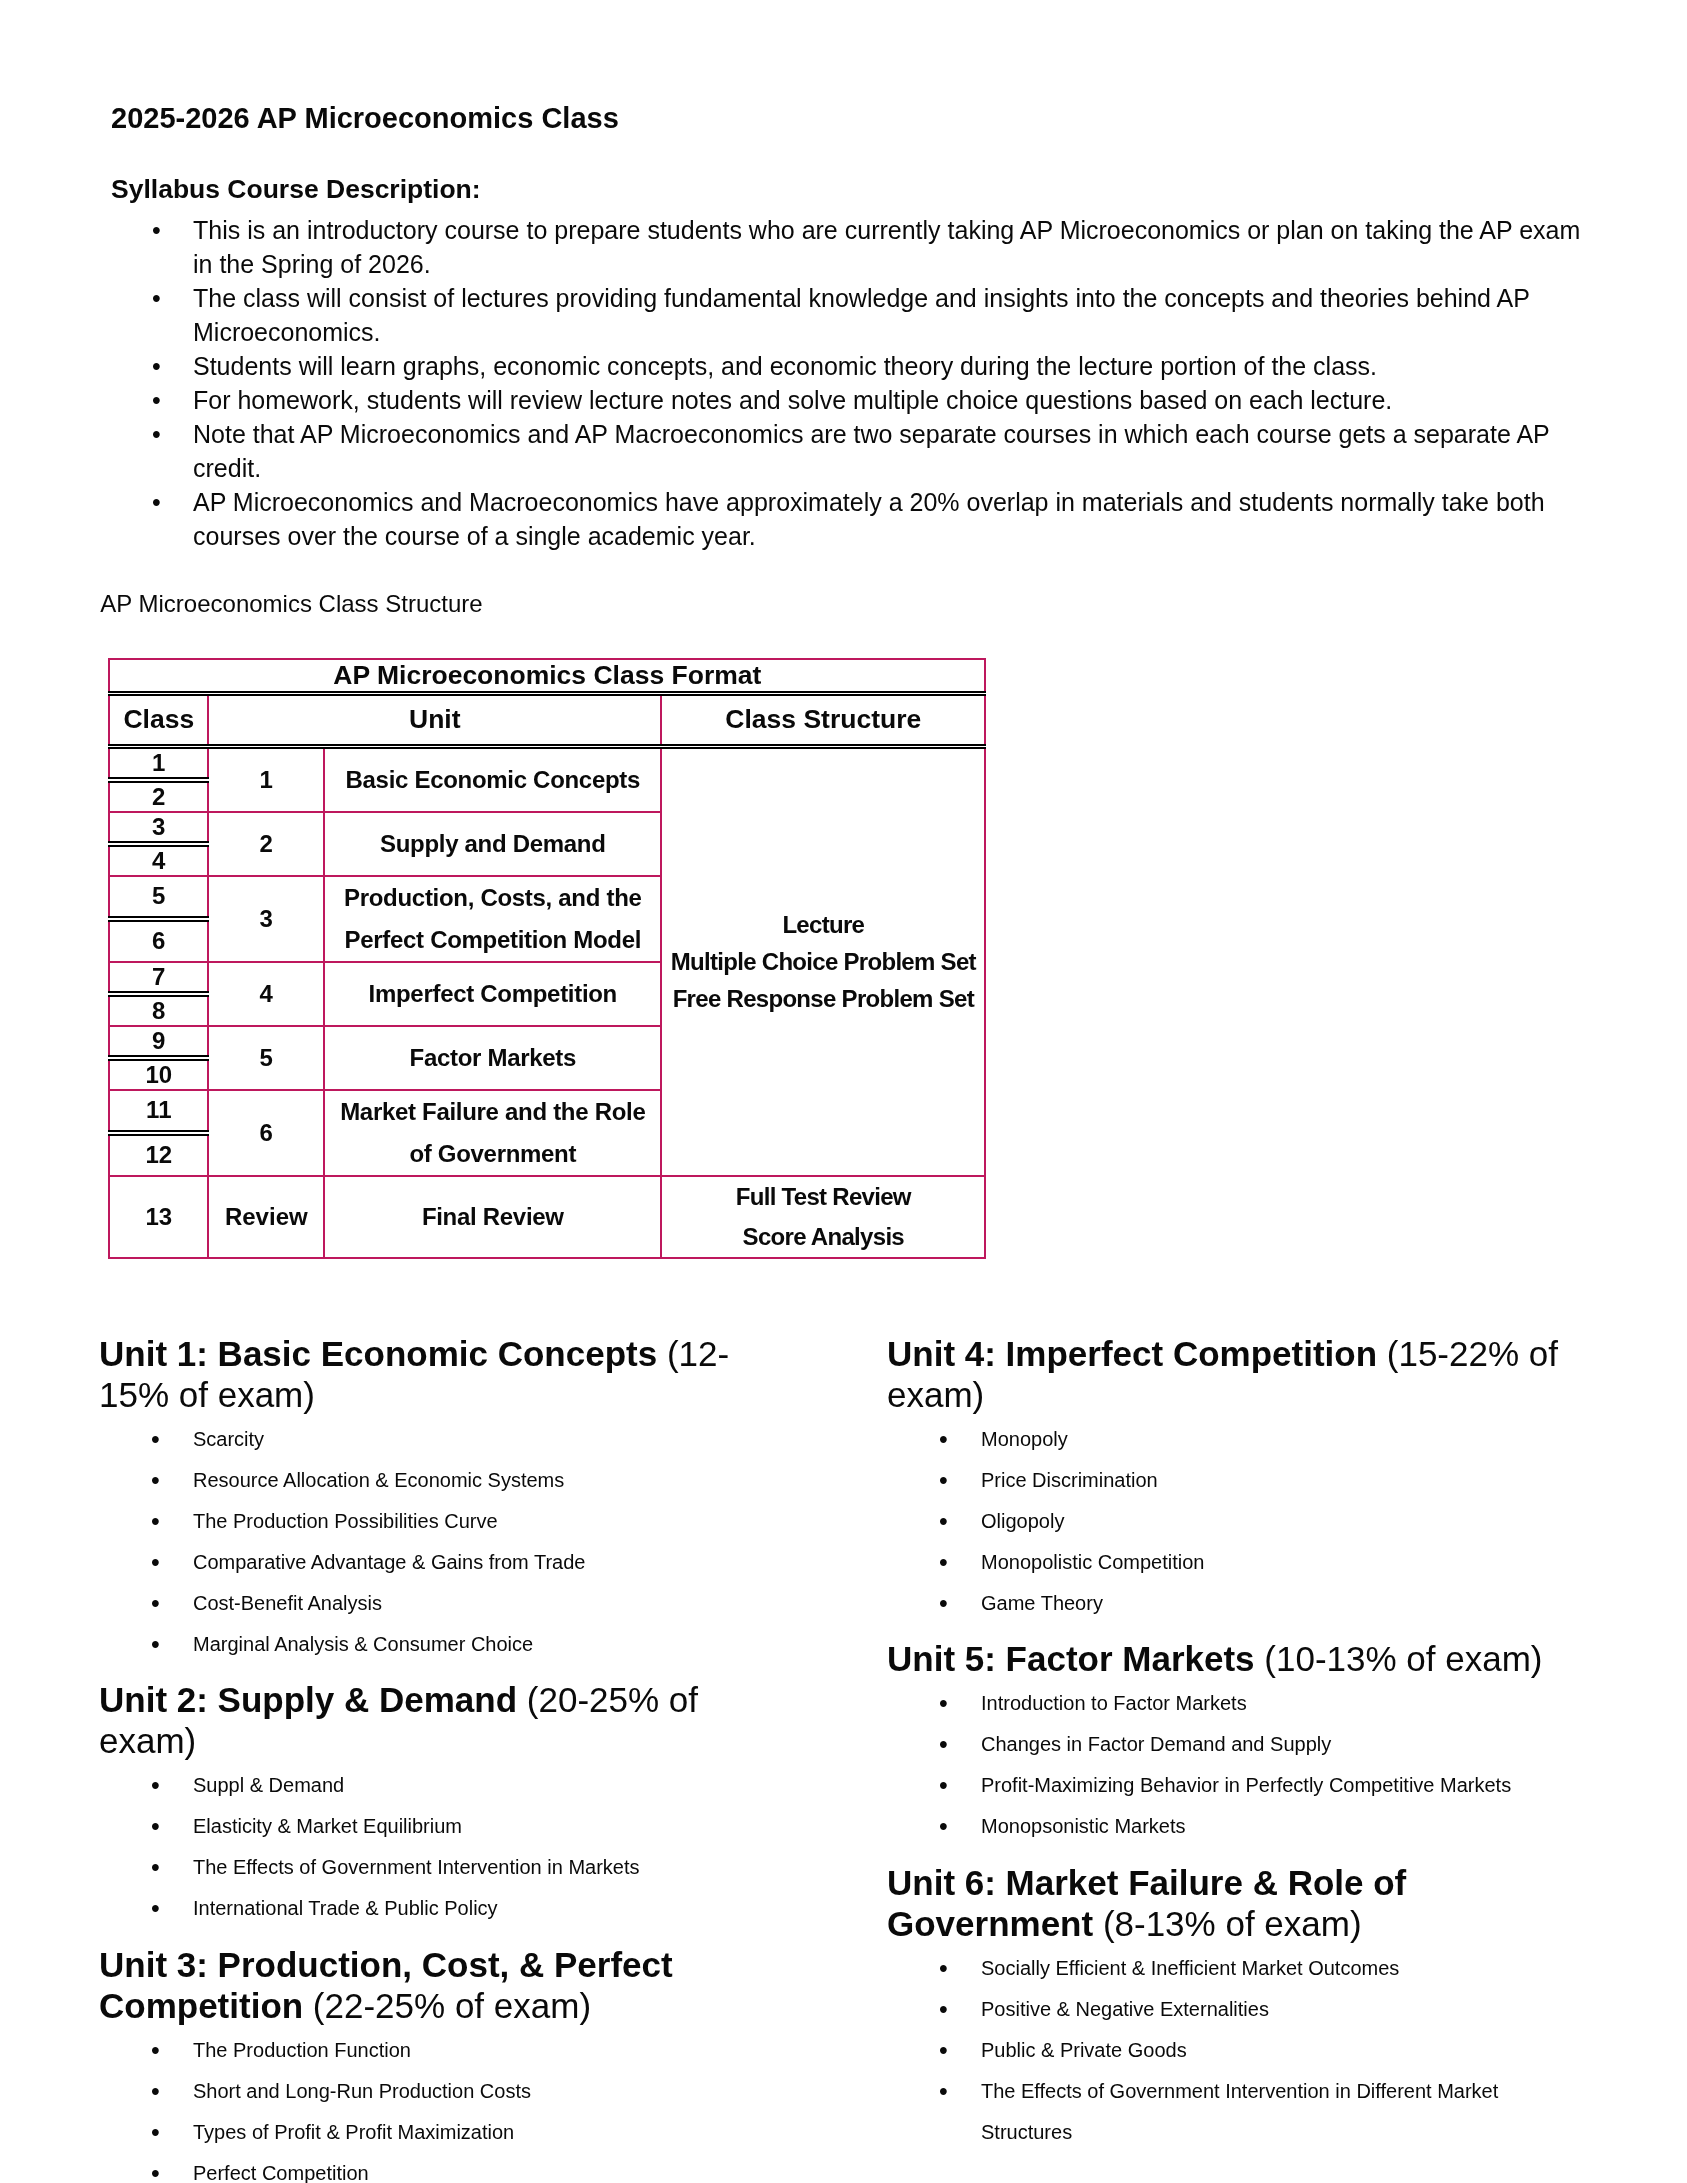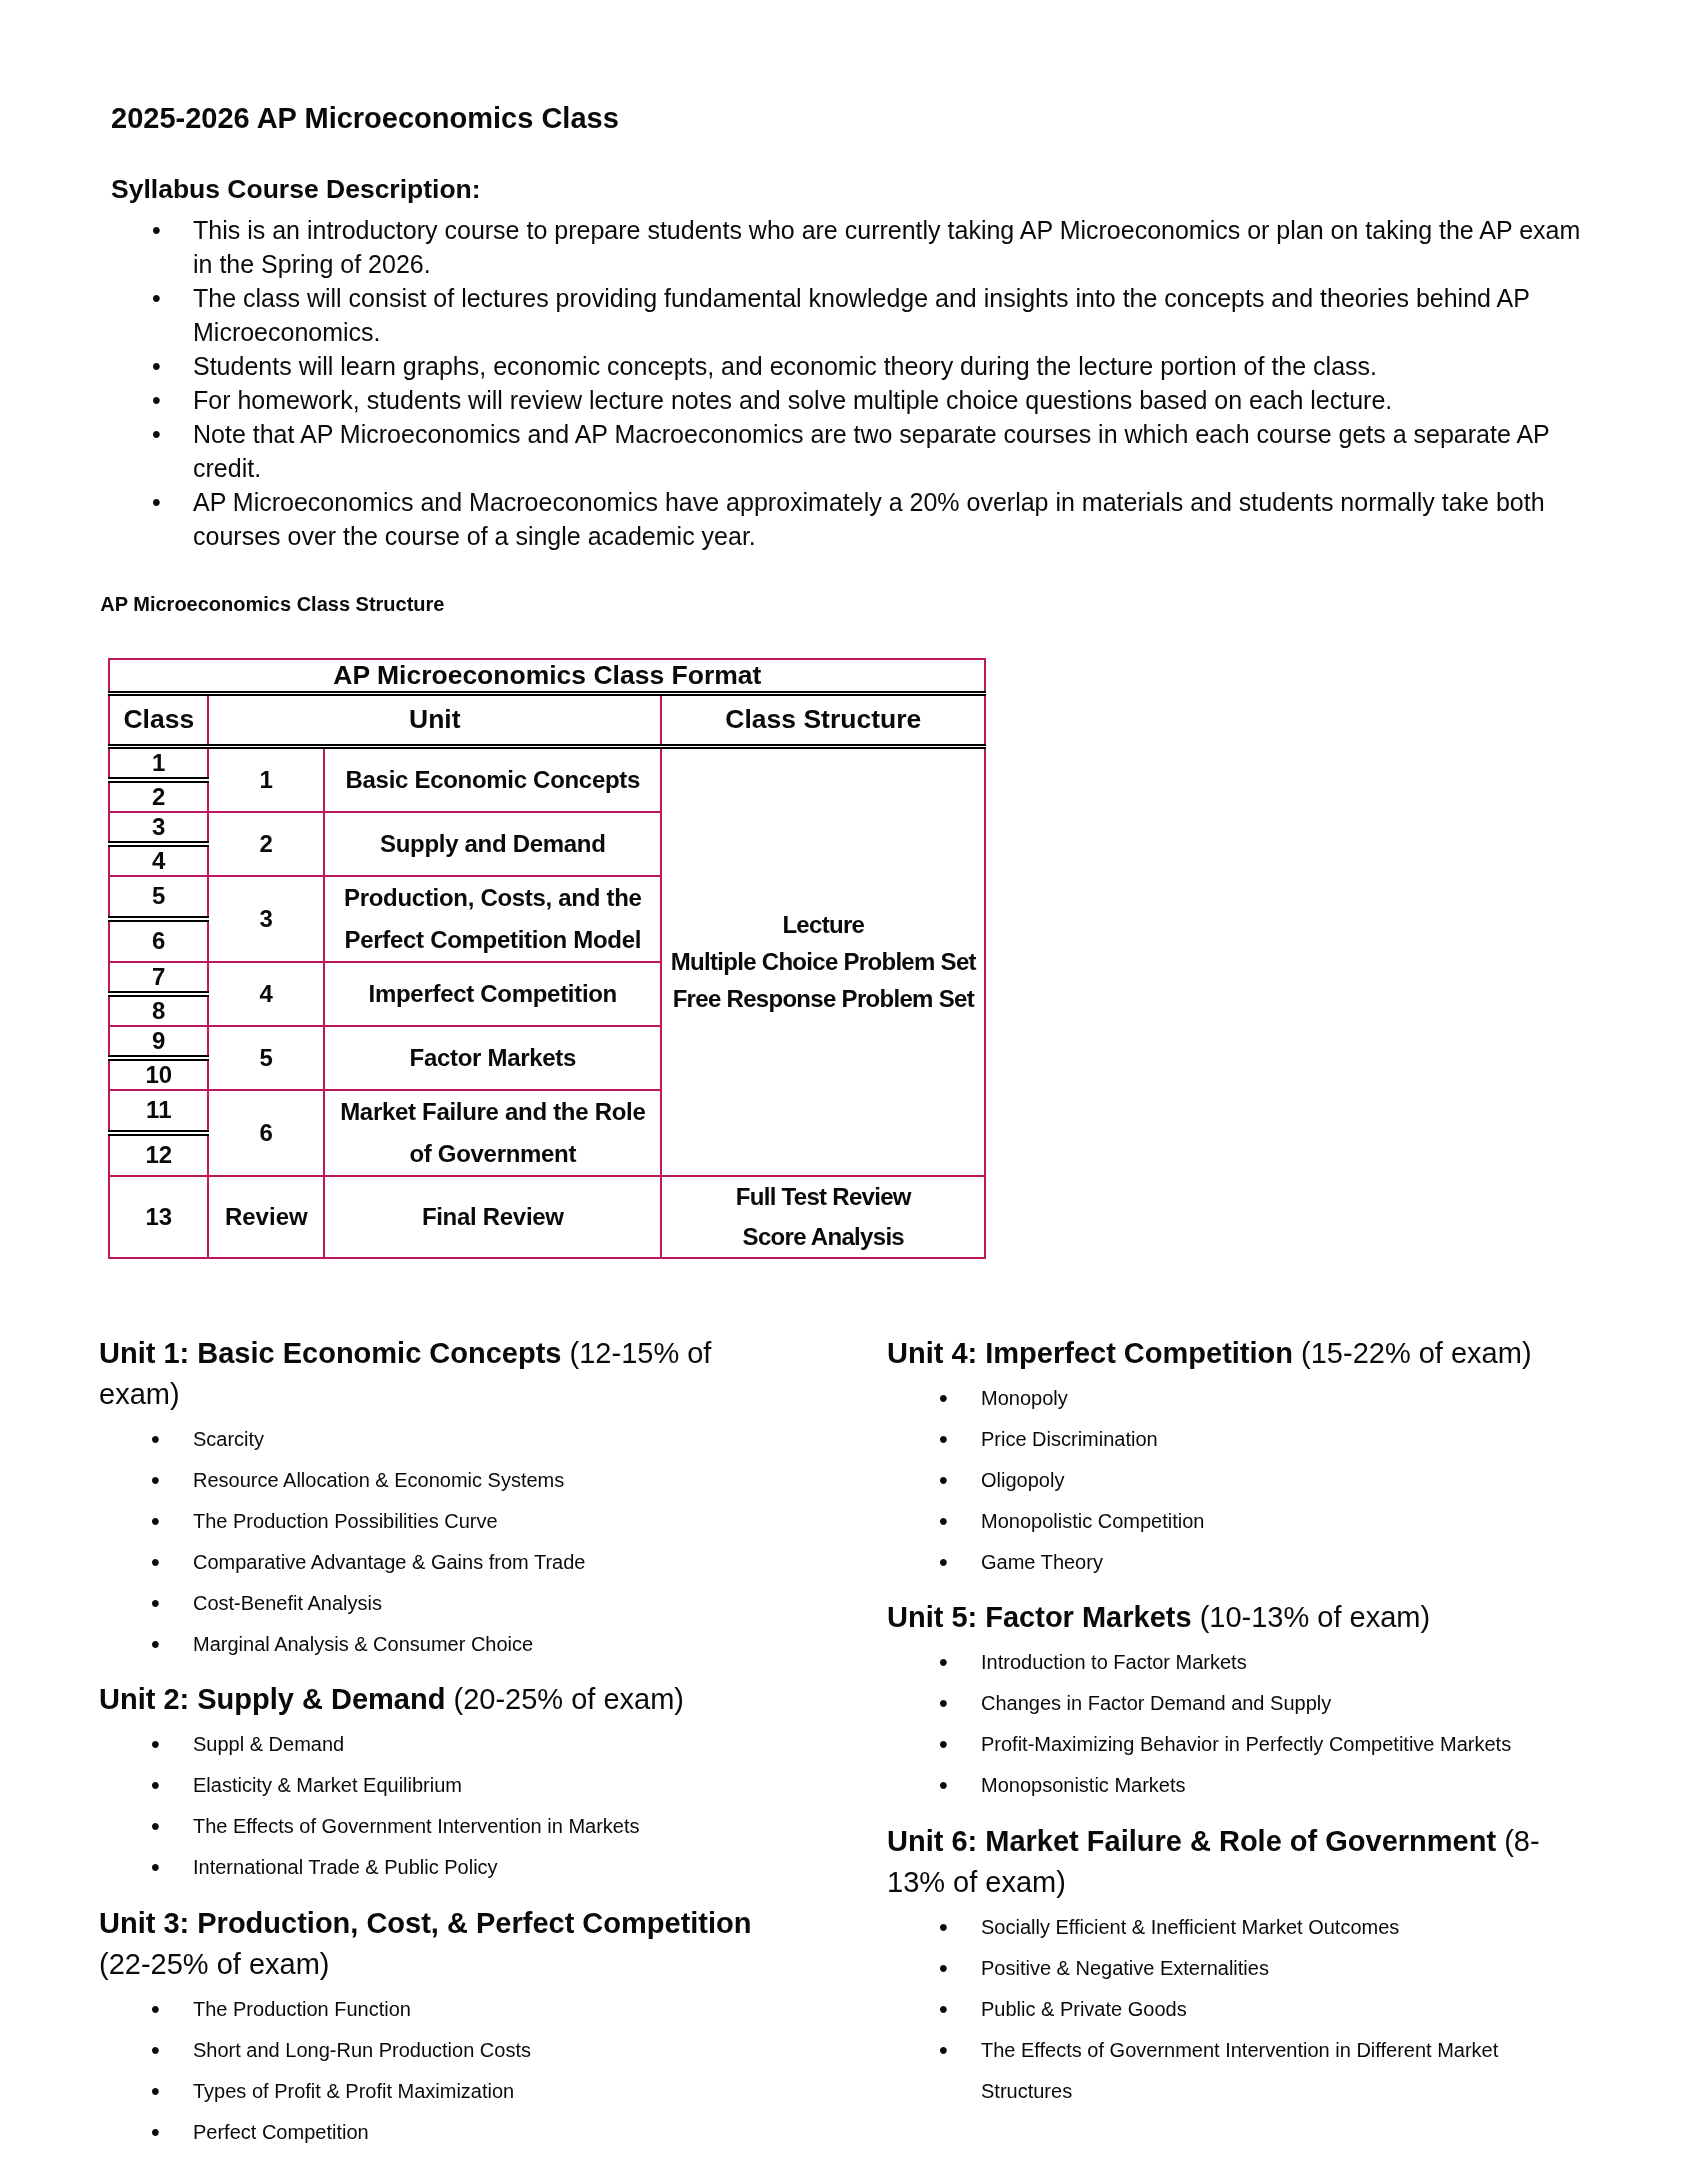--- a/index.html
+++ b/index.html
@@ -10,21 +10,21 @@
   }
   h1.doc-title{font-size:29px;font-weight:bold;margin:0 0 0 12px;line-height:34px;}
   h2.syllabus-heading{font-size:26.5px;font-weight:bold;margin:37px 0 0 12px;line-height:34px;}
   ul.syllabus-list{list-style:none;margin:6.6px 0 0 0;padding:0;width:1482px;}
   ul.syllabus-list li{
     position:relative;padding-left:94px;font-size:25px;line-height:34px;margin:0;
   }
   ul.syllabus-list li::before{
     content:"\2022";position:absolute;left:53px;top:0;font-size:25px;line-height:34px;
   }
-  h2.structure-heading{font-size:20px;font-weight:bold;margin:34px 0 0 1.3px;line-height:34px;}
+  h2.structure-heading{font-size:24px;font-weight:normal;margin:34px 0 0 1.3px;line-height:34px;}
 
   table.class-format{
     border-collapse:collapse;table-layout:fixed;margin:37px 0 0 9.3px;
     width:877px;
   }
   table.class-format col.w-class{width:99px;}
   table.class-format col.w-unitnum{width:116px;}
   table.class-format col.w-unitname{width:337px;}
   table.class-format col.w-structure{width:324px;}
   table.class-format th,table.class-format td{
@@ -38,21 +38,21 @@
   td.c-unitnum{font-size:24px;}
   td.c-unitname{font-size:24px;letter-spacing:-0.3px;line-height:42px;margin-top:15px;}
   td.c-structure{font-size:24px;letter-spacing:-0.7px;}
   td.c-structure div{line-height:37px;white-space:nowrap;}
   tr.review-row td{border-top:2.6px solid #000;height:69px;}
   tr.review-row td.c-structure div{line-height:40px;}
 
   .columns{display:flex;margin-top:74px;}
   .col-left{width:662px;}
   .col-right{width:681px;margin-left:126px;}
-  h3.unit-heading{font-size:29px;margin:14.6px 0 4px 0;line-height:41px;font-weight:normal;}
+  h3.unit-heading{font-size:35px;margin:14.6px 0 4px 0;line-height:41px;font-weight:normal;}
   h3.unit-heading:first-child{margin-top:0;}
   h3.unit-heading .uh-bold{font-weight:bold;}
   ul.topics{list-style:none;margin:0;padding:0;}
   ul.topics li{
     position:relative;padding-left:94px;font-size:20px;line-height:41px;margin:0;
   }
   ul.topics li::before{
     content:"\2022";position:absolute;left:52px;top:0;font-size:25px;line-height:41px;
   }
 </style>

